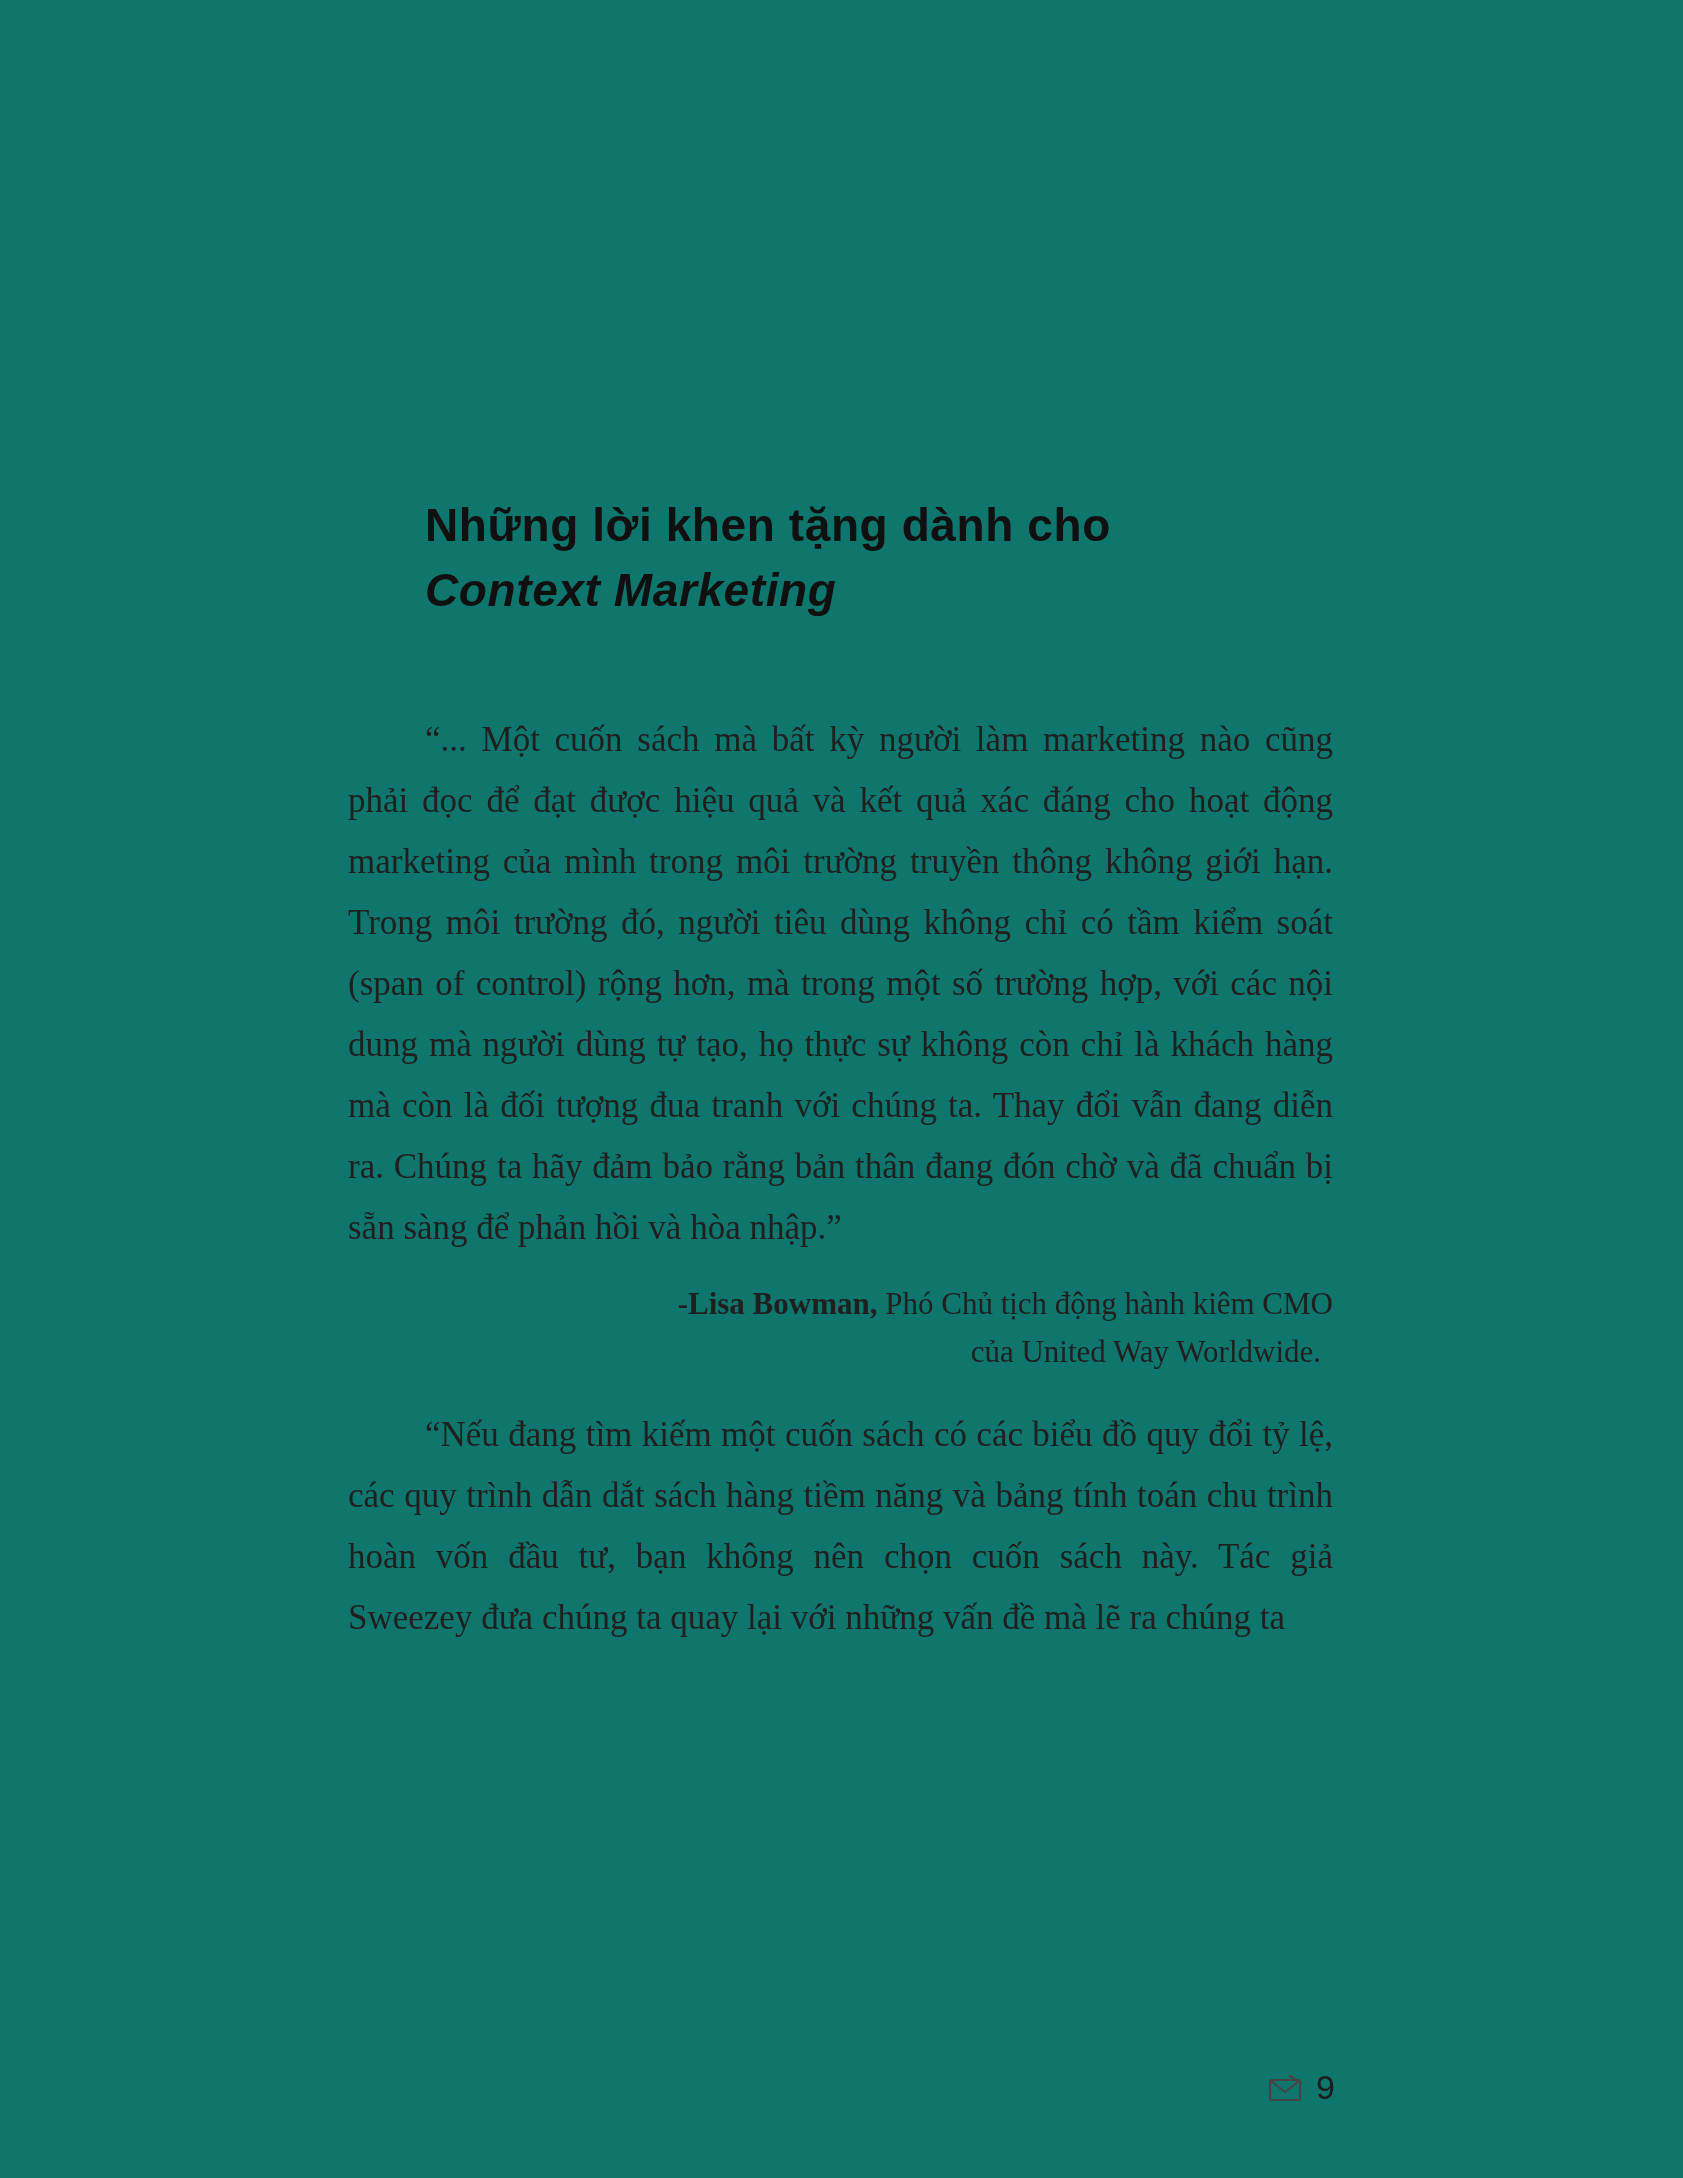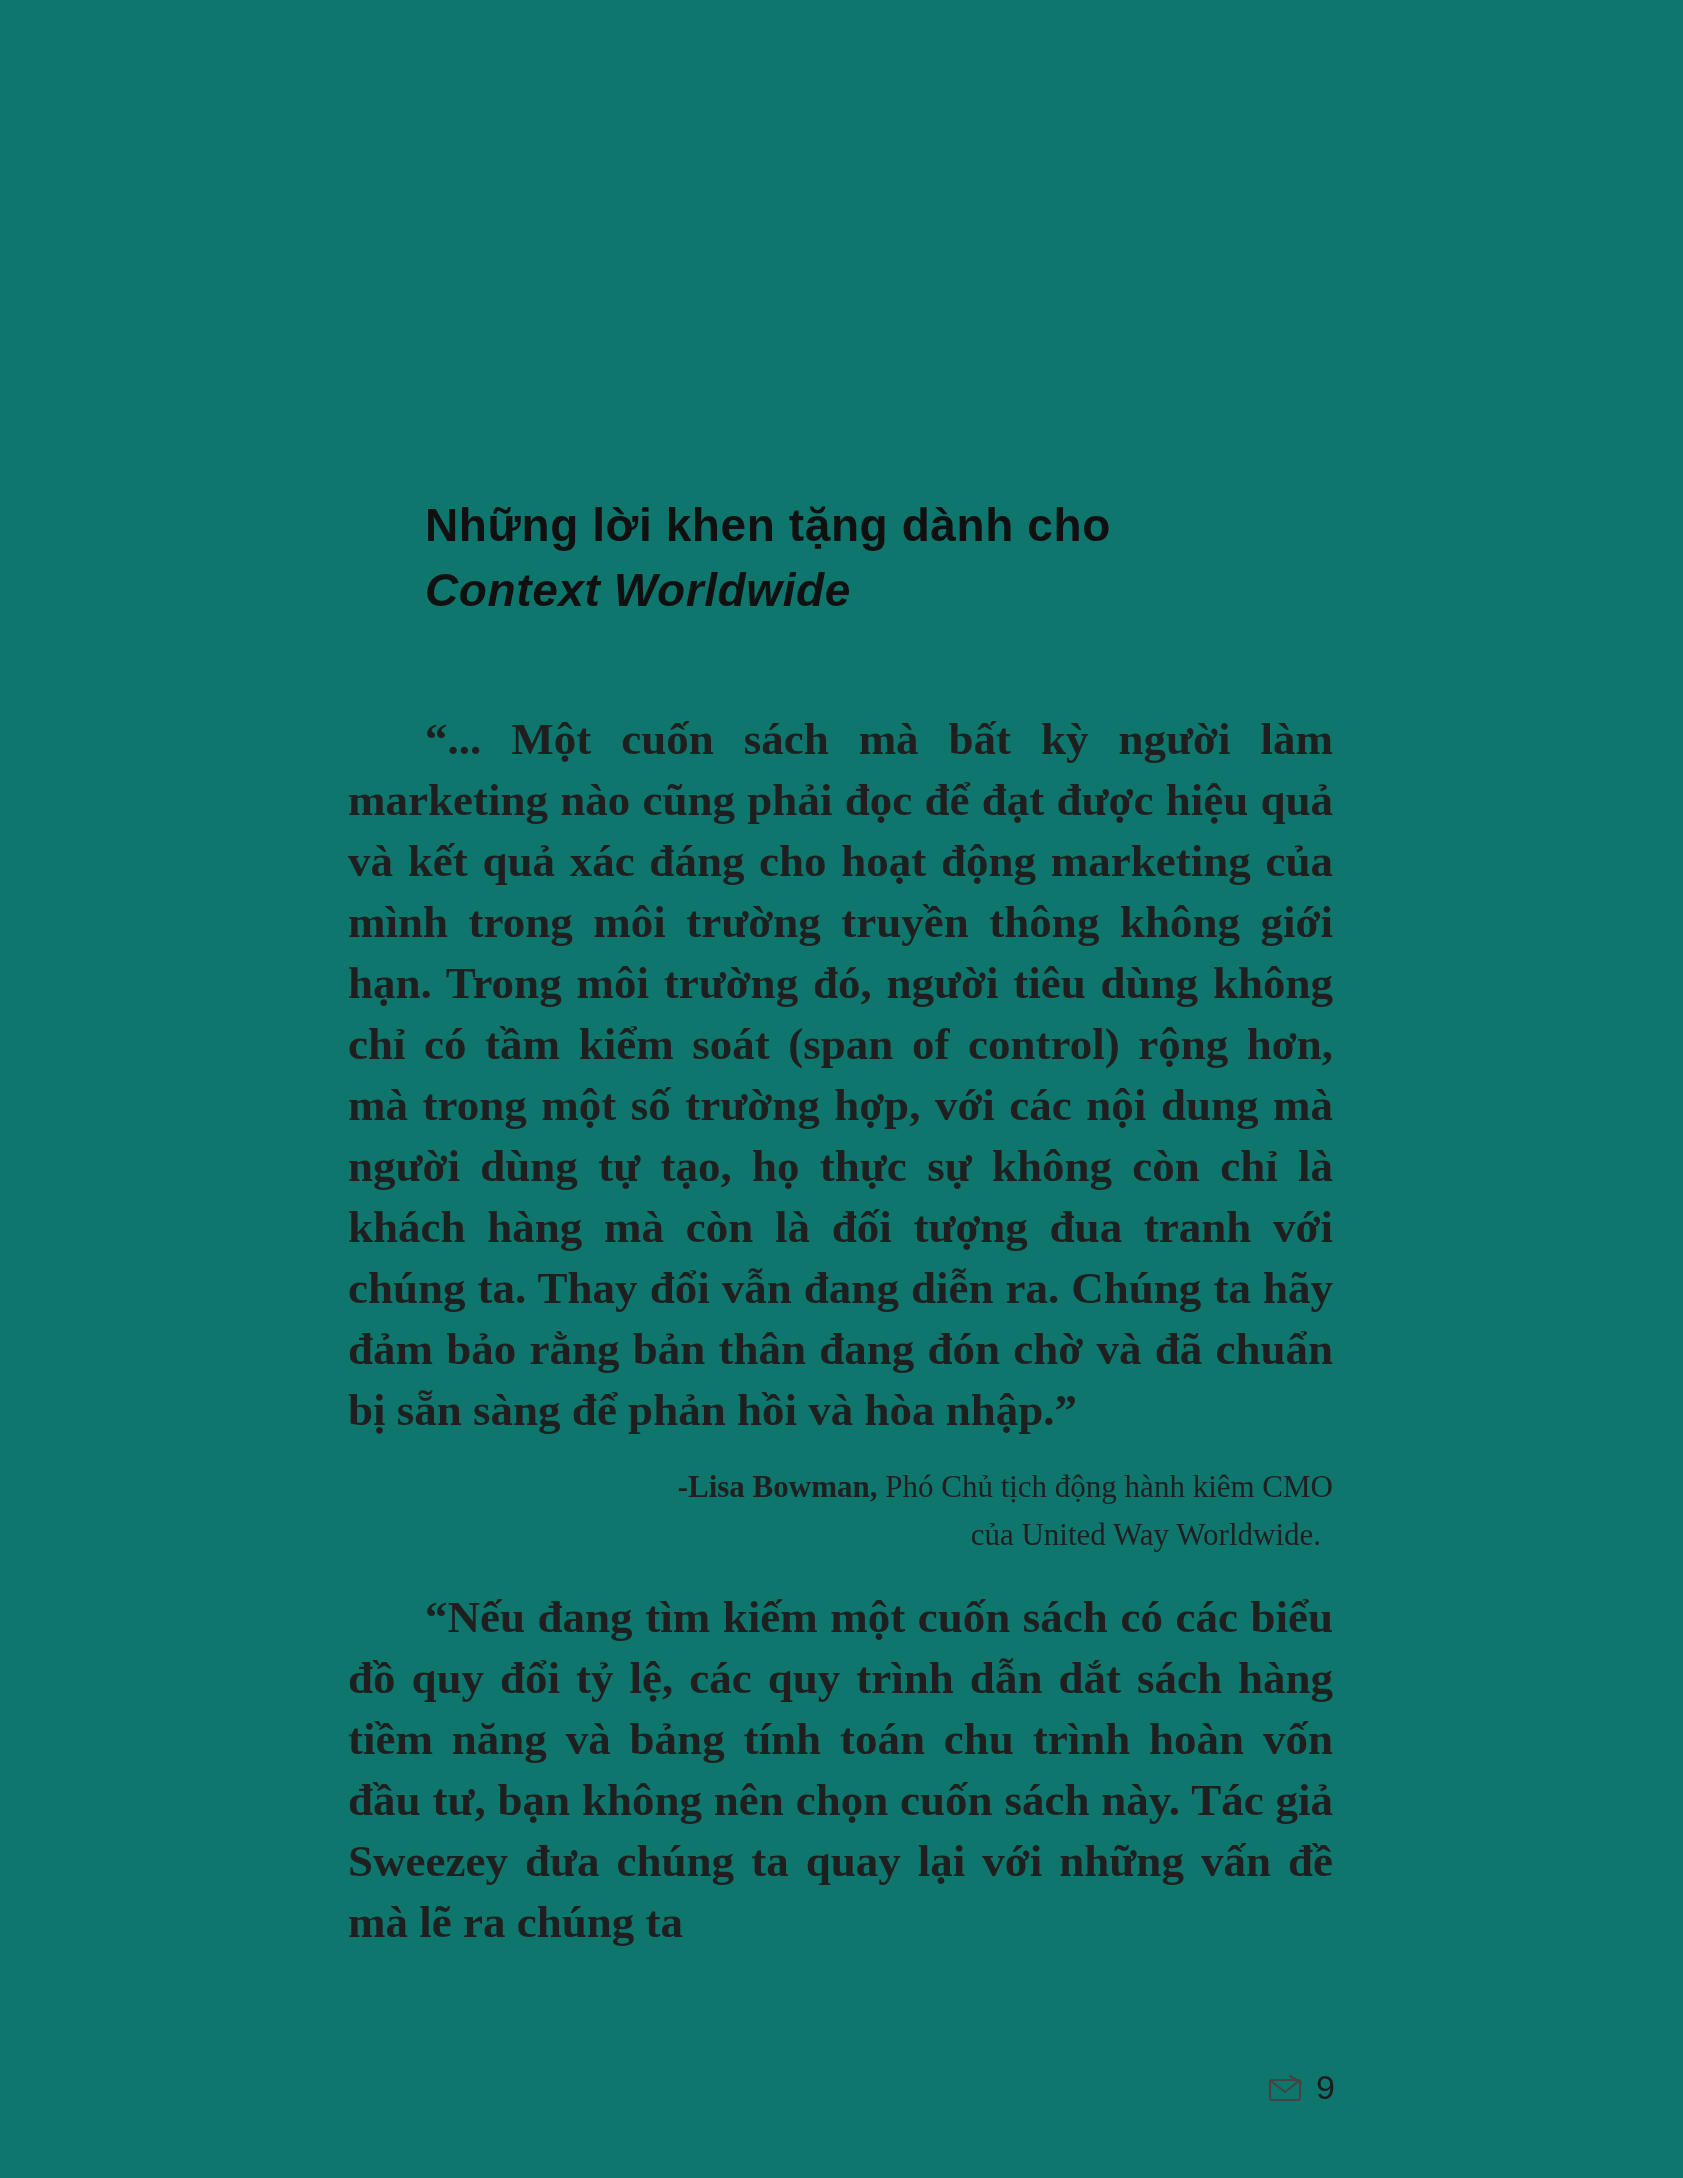--- a/index.html
+++ b/index.html
@@ -31,27 +31,26 @@
     color: #101010;
     margin: 0 0 85px 77px;
   }
   .page-title .title-line {
     display: block;
   }
   .page-title .title-line.italic {
     font-style: italic;
   }
   p.body-par {
-    font-size: 45px;
+    font-size: 35px;
     line-height: 61px;
     text-align: justify;
     text-indent: 77px;
     margin: 0;
     color: #1f1f1f;
-    font-weight: bold;
   }
   .attribution {
     text-align: right;
     font-size: 31px;
     line-height: 48px;
     margin: 22px 0 28px 0;
     color: #1f1f1f;
   }
   .attribution .attr-name {
     font-weight: 700;
@@ -78,21 +77,21 @@
 </style>
 </head>
 <body>
 
 <div class="page">
 
   <div class="content">
 
     <h1 class="page-title">
       <span class="title-line">Những lời khen tặng dành cho</span>
-      <span class="title-line italic">Context Worldwide</span>
+      <span class="title-line italic">Context Marketing</span>
     </h1>
 
     <p class="body-par">“... Một cuốn sách mà bất kỳ người làm marketing nào cũng phải đọc để đạt được hiệu quả và kết quả xác đáng cho hoạt động marketing của mình trong môi trường truyền thông không giới hạn. Trong môi trường đó, người tiêu dùng không chỉ có tầm kiểm soát (span of control) rộng hơn, mà trong một số trường hợp, với các nội dung mà người dùng tự tạo, họ thực sự không còn chỉ là khách hàng mà còn là đối tượng đua tranh với chúng ta. Thay đổi vẫn đang diễn ra. Chúng ta hãy đảm bảo rằng bản thân đang đón chờ và đã chuẩn bị sẵn sàng để phản hồi và hòa nhập.”</p>
 
     <div class="attribution">
       <span class="attr-name">-Lisa Bowman,</span><span> Phó Chủ tịch động hành kiêm CMO</span>
       <span class="attr-org">của United Way Worldwide.</span>
     </div>
 
     <p class="body-par">“Nếu đang tìm kiếm một cuốn sách có các biểu đồ quy đổi tỷ lệ, các quy trình dẫn dắt sách hàng tiềm năng và bảng tính toán chu trình hoàn vốn đầu tư, bạn không nên chọn cuốn sách này. Tác giả Sweezey đưa chúng ta quay lại với những vấn đề mà lẽ ra chúng ta</p>

